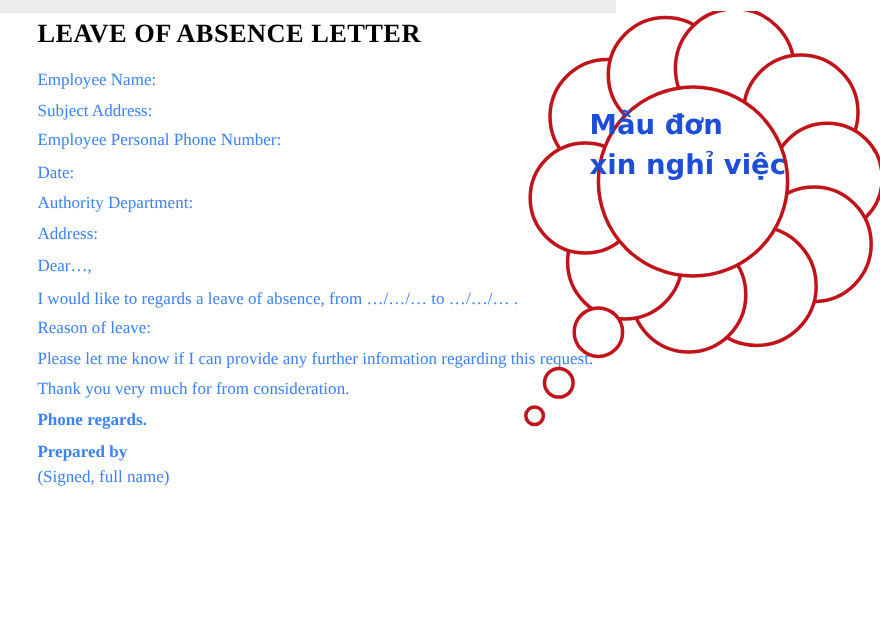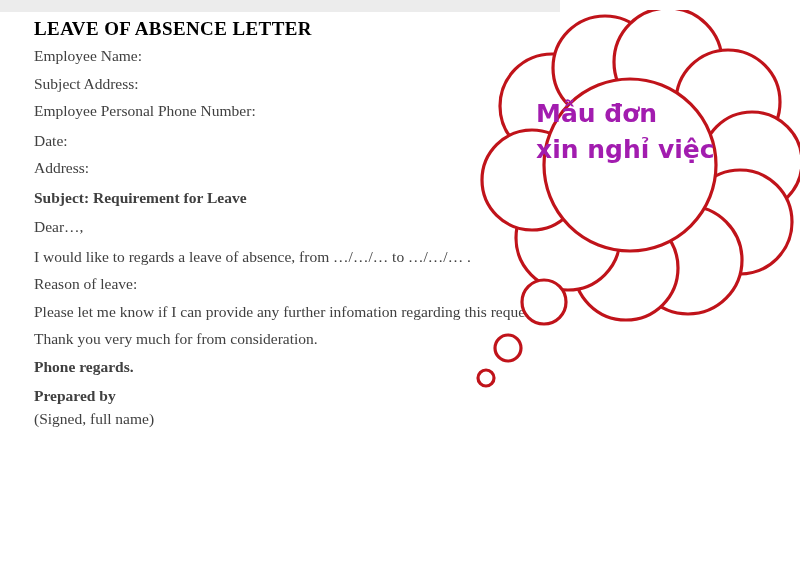--- a/index.html
+++ b/index.html
@@ -28,31 +28,31 @@
   #letter {
     position: absolute;
     left: 34px;
     top: 18px;
     width: 540px;
   }
 
   #letter-title {
     font-family: "Liberation Serif", serif;
     font-weight: bold;
-    font-size: 19px;
+    font-size: 24px;
     letter-spacing: 0.4px;
     color: #000000;
-    margin: 0 0 8px 0;
+    margin: 0 0 20px 0;
     white-space: nowrap;
   }
 
   .line {
     font-size: 15.5px;
     line-height: 1.0;
-    color: #404040;
+    color: #3b82f6;
     margin: 0 0 12px 0;
     white-space: nowrap;
   }
   .line.bold {
     font-weight: bold;
   }
   .gap-before {
     margin-top: 14px;
   }
   .tight {
@@ -70,21 +70,21 @@
   #bubble-wrap svg {
     position: absolute;
     left: 0;
     top: 0;
   }
   #bubble-text {
     position: absolute;
     left: 96px;
     top: 86px;
     width: 230px;
-    color: #a21caf;
+    color: #1d4ed8;
     font-family: "DejaVu Sans", sans-serif;
     font-weight: bold;
     font-size: 25px;
     line-height: 1.42;
     text-align: left;
   }
   #bubble-text div {
     white-space: nowrap;
   }
 </style>
@@ -95,23 +95,23 @@
 
 <div id="letter">
   <h1 id="letter-title">LEAVE OF ABSENCE LETTER</h1>
 
   <p class="line">Employee Name:</p>
   <p class="line">Subject Address:</p>
   <p class="line">Employee Personal Phone Number:</p>
 
   <p class="line gap-before">Date:</p>
 
+  <p class="line">Authority Department:</p>
   <p class="line">Address:</p>
 
-  <p class="line bold gap-before">Subject: Requirement for Leave</p>
 
   <p class="line gap-before">Dear…,</p>
 
   <p class="line gap-before">I would like to regards a leave of absence, from …/…/… to …/…/… .</p>
   <p class="line">Reason of leave:</p>
   <p class="line">Please let me know if I can provide any further infomation regarding this request.</p>
   <p class="line">Thank you very much for from consideration.</p>
   <p class="line bold">Phone regards.</p>
 
   <p class="line bold gap-before tight">Prepared by</p>

